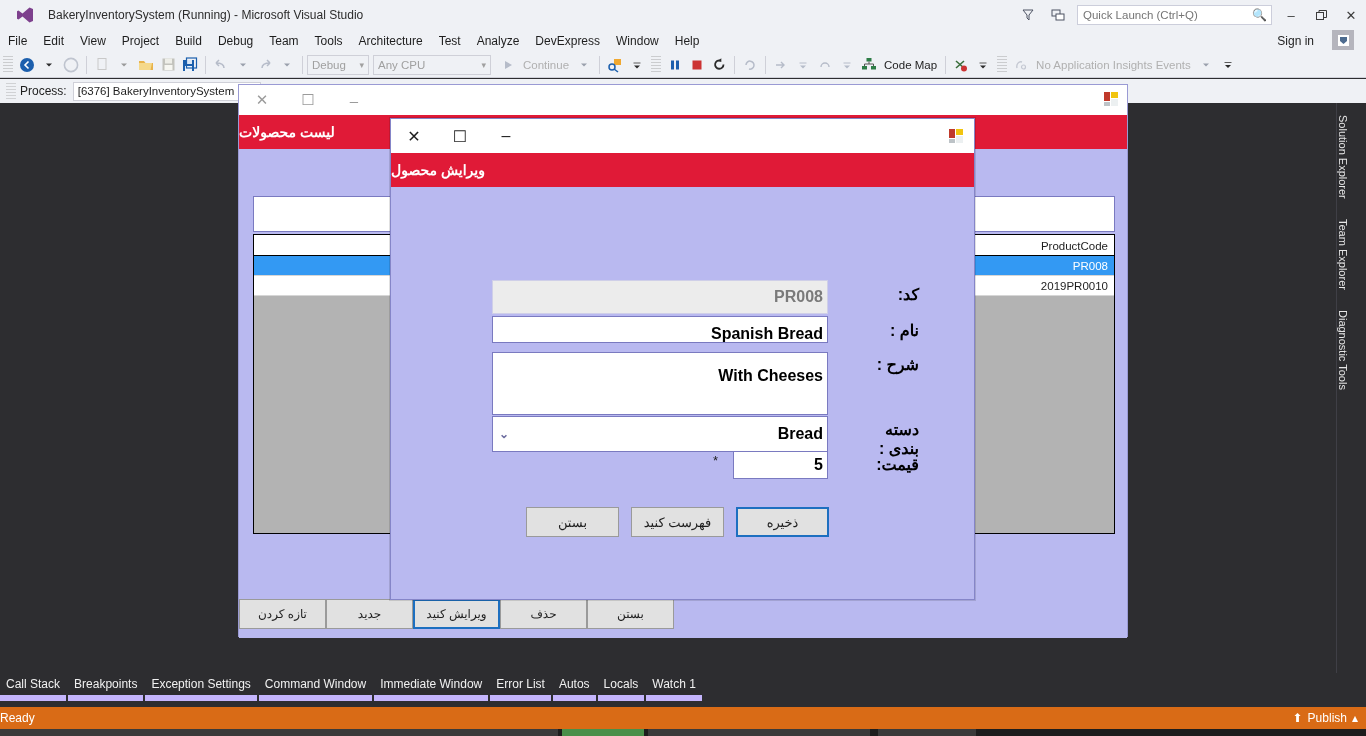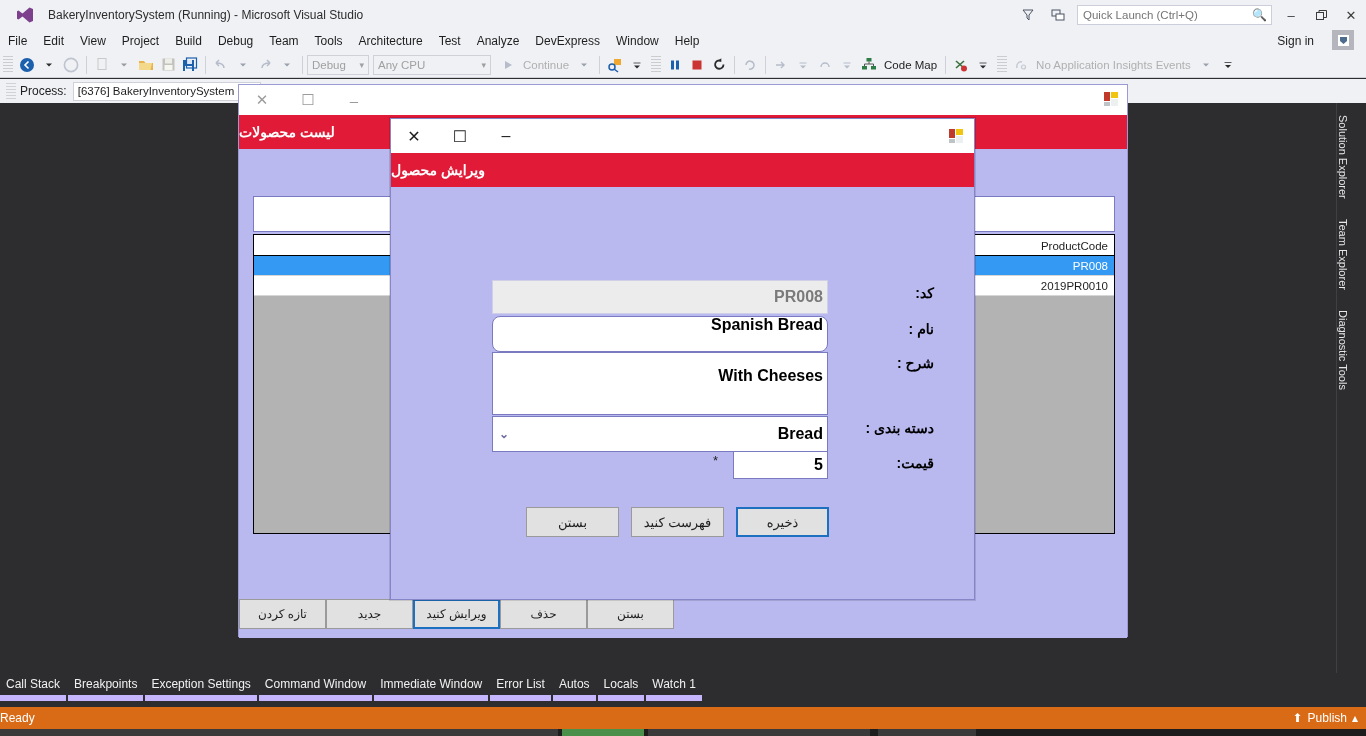--- a/index.html
+++ b/index.html
@@ -235,22 +235,22 @@
   .modal-header-bar {
     height: 34px; background: #e01a37; color: #ffffff;
     display: flex; align-items: center; justify-content: flex-end;
     padding-right: 14px; font-size: 14px; font-weight: bold;
     direction: rtl;
   }
   .modal-body { position: relative; height: 412px; }
 
   .fld-label {
     position: absolute; right: 0; width: 120px;
-    text-align: right; padding-right: 40px;
-    font-size: 14px; font-weight: bold; color: #000;
+    text-align: right; padding-right: 55px;
+    font-size: 16px; font-weight: bold; color: #000;
     direction: rtl;
   }
   .fld-input {
     position: absolute; left: 101px; width: 336px;
     background: #ffffff; border: 1px solid #7a7ac0;
     font-size: 16px; font-weight: bold; color: #000;
     text-align: right; padding-right: 4px;
     display: flex; align-items: flex-start; justify-content: flex-end;
   }
   .fld-input.readonly { background: #ececec; color: #7a7a7a; border-color:#cfcfe8;}
@@ -664,21 +664,21 @@
     </div>
 
     <div class="modal-body">
 
       <div class="fld-label" style="top:98px;">کد:</div>
       <div class="fld-input readonly" style="top:93px; height:34px; align-items:center;">
         <span>PR008</span>
       </div>
 
       <div class="fld-label" style="top:134px;">نام :</div>
-      <div class="fld-input" style="top:129px; height:36px; align-items:flex-start;border-radius:8px;">
+      <div class="fld-input" style="top:129px; height:27px; align-items:flex-end;">
         <span>Spanish Bread</span>
       </div>
 
       <div class="fld-label" style="top:168px;">شرح :</div>
       <div class="fld-input" style="top:165px; height:63px; padding-top:15px;">
         <span>With Cheeses</span>
       </div>
 
       <div class="fld-label" style="top:233px;">دسته بندی :</div>
       <div class="fld-combo" style="top:229px;">

